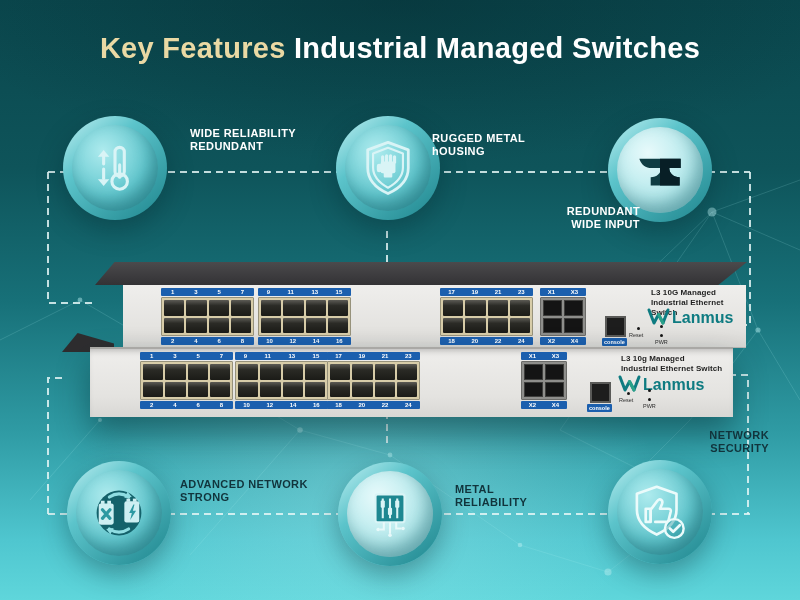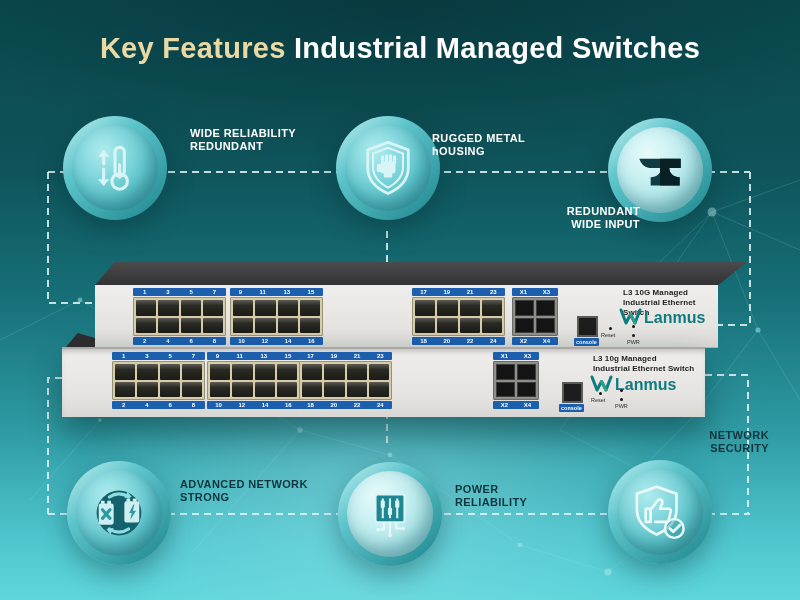--- a/index.html
+++ b/index.html
@@ -31,21 +31,21 @@
   .flabel{position:absolute;font-size:11px;font-weight:bold;line-height:13px;letter-spacing:.4px;}
   .flabel.light{color:#fff;}
   .flabel.dark{color:#11343c;}
   .flabel.center{text-align:right;}
   
   .sw-top{position:absolute;left:95px;top:262px;width:652px;height:23px;
     background:linear-gradient(180deg,#4b4a4c,#333235);
     clip-path:polygon(3% 0,100% 0,95.6% 100%,0 100%);}
   .sw-sliver{position:absolute;left:62px;top:333px;width:52px;height:19px;background:#2e2d2f;
     clip-path:polygon(30% 0,100% 55%,100% 100%,0 100%);}
-  .sw-face{position:absolute;background:linear-gradient(180deg,#efeeec 0%,#e4e3e0 70%,#d8d7d4 100%);}
+  .sw-face{position:absolute;background:linear-gradient(180deg,#efeeec 0%,#e4e3e0 70%,#d8d7d4 100%);margin-left:28px;}
   .sw-face.upper{left:95px;top:285px;width:623px;height:62px;border-bottom:1px solid #b9b8b5;}
   .sw-face.lower{left:62px;top:347px;width:643px;height:68px;border-top:2px solid #a9a8a5;
     box-shadow:0 16px 32px rgba(4,40,44,.45), inset 0 5px 7px -4px rgba(0,0,0,.28);}
   .pgroup{position:absolute;top:3px;display:flex;flex-direction:column;gap:1px;}
   .pbar{height:8px;background:#1b5fae;display:flex;align-items:center;justify-content:space-around;
     color:#fff;font-size:6px;font-weight:bold;border-radius:1px;}
   .pblock{height:39px;display:grid;grid-template-rows:repeat(2,1fr);gap:2px;padding:2px;border-radius:1px;box-sizing:border-box;}
   .pblock.rj45{grid-template-columns:repeat(4,1fr);background:#d7cca8;border:1px solid #97927b;}
   .pblock.sfp{grid-template-columns:repeat(2,1fr);background:#8e8e8b;border:1px solid #6b6b68;}
   .pblock.rj45 .port{background:linear-gradient(180deg,#5c5b55 0%,#2b2b26 35%,#1b1b17 100%);border-radius:1px;}
@@ -413,21 +413,21 @@
         </g>
         <g fill="#f0fcfc" opacity=".85">
           <circle cx="18.5" cy="45" r="1.7"></circle>
             <circle cx="30" cy="50.6" r="1.7"></circle>
             <circle cx="42.6" cy="44" r="1.7"></circle>
         </g>
       </svg>
     </div>
   </div>
   <div class="flabel dark" style="left:455px;top:483px">
-    <div>POWER</div>
+    <div>METAL</div>
     <div>RELIABILITY</div>
   </div>
 
   <div class="fcircle" style="left:608px;top:460px">
     <div class="finner mid">
       <svg width="66" height="66" viewBox="0 0 60 60">
         <g stroke="#ebfbfb" stroke-width="2.4" fill="none" stroke-linejoin="round" stroke-linecap="round">
           <path d="M27 7 L45 13.5 V28 C45 39 38 45.5 27 50.5 C16 45.5 9 39 9 28 V13.5 Z"></path>
           <path d="M17 27 h4.5 v12 h-4.5 z"></path>
           <path d="M21.5 38 V28 l6 -8 q1.8 -2.4 3.6 -1 q1.6 1.2 .8 3.4 L30 27 h7.5 q2.8 0 2.2 2.8 l-1.8 7.2 q-.5 2 -2.7 2 h-9.5"></path>

